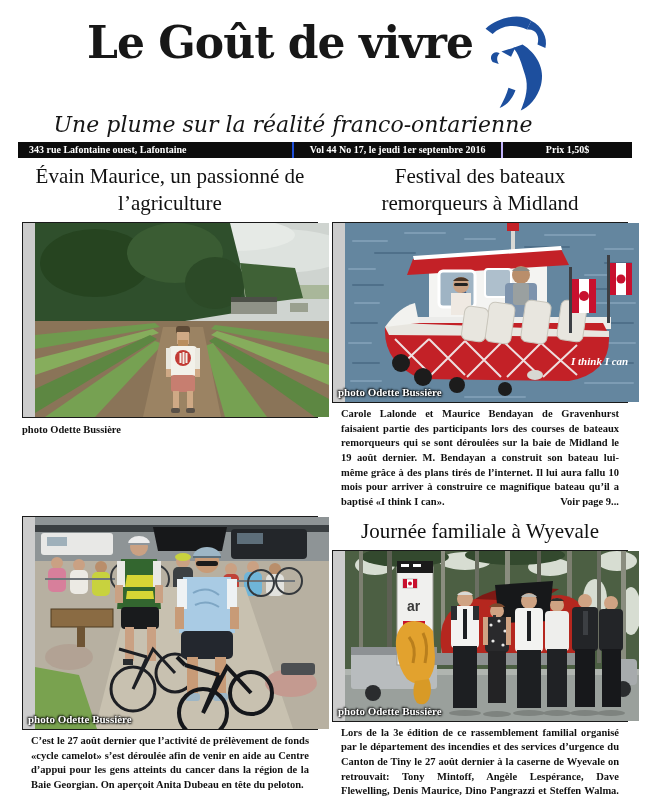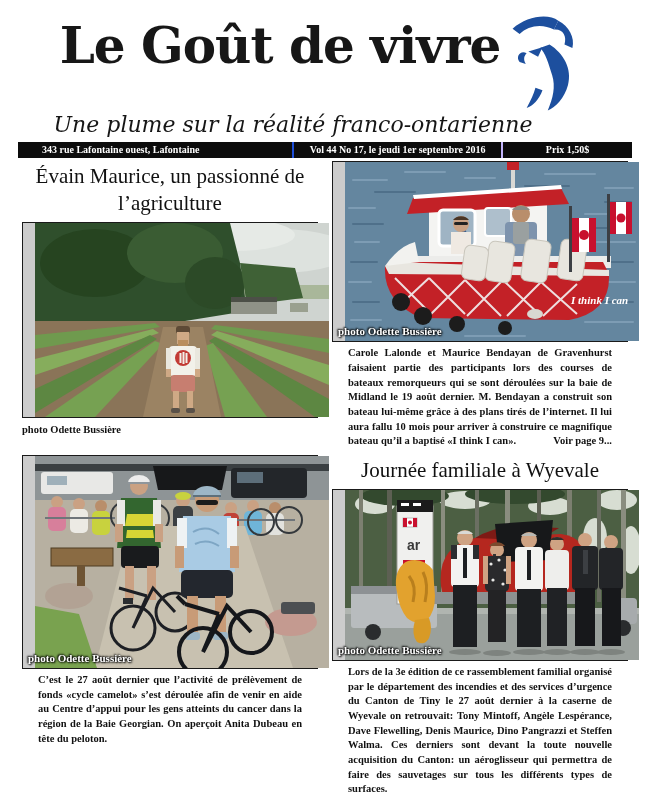--- a/index.html
+++ b/index.html
@@ -2,44 +2,44 @@
 <html style="--brand: #1d4f9e;"><head>
 <meta charset="utf-8">
 <style>
   html,body{margin:0;padding:0;background:#e9e9e9;}
   *{box-sizing:border-box;}
   .page{width:650px;height:800px;margin:0 auto;background:#ffffff;position:relative;overflow:hidden;
         font-family:"Liberation Serif", serif;color:#111;}
   
   .masthead{padding-top:20px;text-align:center;}
   .title-row{display:inline-flex;align-items:flex-start;}
-  .paper-title{font-family:"DejaVu Serif", serif;font-weight:bold;font-size:50px;line-height:1.05;
+  .paper-title{font-family:"DejaVu Serif", serif;font-weight:bold;font-size:44px;line-height:1.05;
                letter-spacing:-1px;color:#171717;white-space:nowrap;}
   .bird{width:88px;height:98px;margin:-6px 0 0 2px;color:var(--brand,#1d4f9e);}
   .subtitle{font-family:"DejaVu Serif", serif;font-style:italic;font-size:22px;line-height:1.15;
             color:#161616;margin-top:0;transform:translateX(-32px);}
   
   .infobar{margin:5px 18px 0;height:16px;background:#0c0c0c;color:#fff;display:flex;align-items:center;
            font-weight:bold;font-size:10px;line-height:1;}
   .ib-cell{height:100%;display:flex;align-items:center;}
-  .ib-address{flex:0 0 45%;padding-left:24px;border-right:2px solid #1d4ed8;}
+  .ib-address{flex:0 0 45%;padding-left:11px;border-right:2px solid #1d4ed8;}
   .ib-edition{flex:0 0 34%;justify-content:center;border-right:2px solid #c4b5fd;}
   .ib-price{flex:1;justify-content:center;}
   
   .articles{display:grid;grid-template-columns:296px 296px;column-gap:14px;row-gap:6px;
             padding:3px 22px 0;align-items:start;}
   .headline{font-weight:normal;font-size:21px;line-height:1.28;text-align:center;margin:2px auto 5px;}
   .hl-a1{max-width:284px;}
   .hl-a2{max-width:252px;}
   .photo{position:relative;border:1px solid #1a1a1a;line-height:0;background:#ccc;padding-left:12px;}
   .photo svg{display:block;}
   .overlay-caption{position:absolute;left:5px;bottom:4px;font-weight:bold;font-size:11px;line-height:1;
                    color:#fff;text-shadow:0 0 2px #000,1px 1px 2px #000,-1px -1px 2px #000;}
   .below-caption{font-weight:bold;font-size:10.5px;line-height:1.25;margin:5px 0 2px;}
-  .body{font-weight:bold;font-size:10.5px;line-height:1.4;text-align:justify;margin:4px 16px 0;}
+  .body{font-weight:bold;font-size:10.5px;line-height:1.4;text-align:justify;margin:4px 9px 0;}
   .pageref{float:right;padding-left:8px;}
   .ref-line{font-weight:bold;font-size:10.5px;text-align:right;margin-top:3px;}
 </style>
 </head>
 <body>
 
 <div class="page">
 
   <div class="masthead">
     <div class="title-row">
@@ -112,20 +112,21 @@
             <rect x="152" y="168" width="6" height="18" fill="#cfa985"></rect>
             <rect x="136" y="185" width="9" height="5" rx="2" fill="#5a5148"></rect>
             <rect x="151" y="185" width="9" height="5" rx="2" fill="#5a5148"></rect>
           </g>
         </svg>
       </div>
       <div class="below-caption">photo Odette Bussière</div>
     </div>
 
     <div>
+      <div class="headline hl-a2">Festival des bateaux remorqueurs à Midland</div>
       <div class="photo">
         <svg width="294" height="179" viewBox="0 0 294 179">
           <rect width="294" height="179" fill="#64869f"></rect>
           <g stroke="#7d9cb4" stroke-width="2" stroke-linecap="round">
             <path d="M8,18 h34 M60,10 h40 M120,16 h30 M200,12 h50 M260,26 h28"></path>
             <path d="M4,46 h26 M240,52 h44 M252,80 h38 M10,80 h24 M4,120 h22 M244,120 h46 M6,158 h30 M240,160 h48 M120,174 h60"></path>
           </g>
           <g stroke="#4f708a" stroke-width="2" stroke-linecap="round">
             <path d="M30,30 h40 M180,24 h44 M260,40 h26 M8,62 h30 M246,66 h40 M6,100 h26 M250,100 h38 M8,140 h26 M248,140 h40"></path>
           </g>

